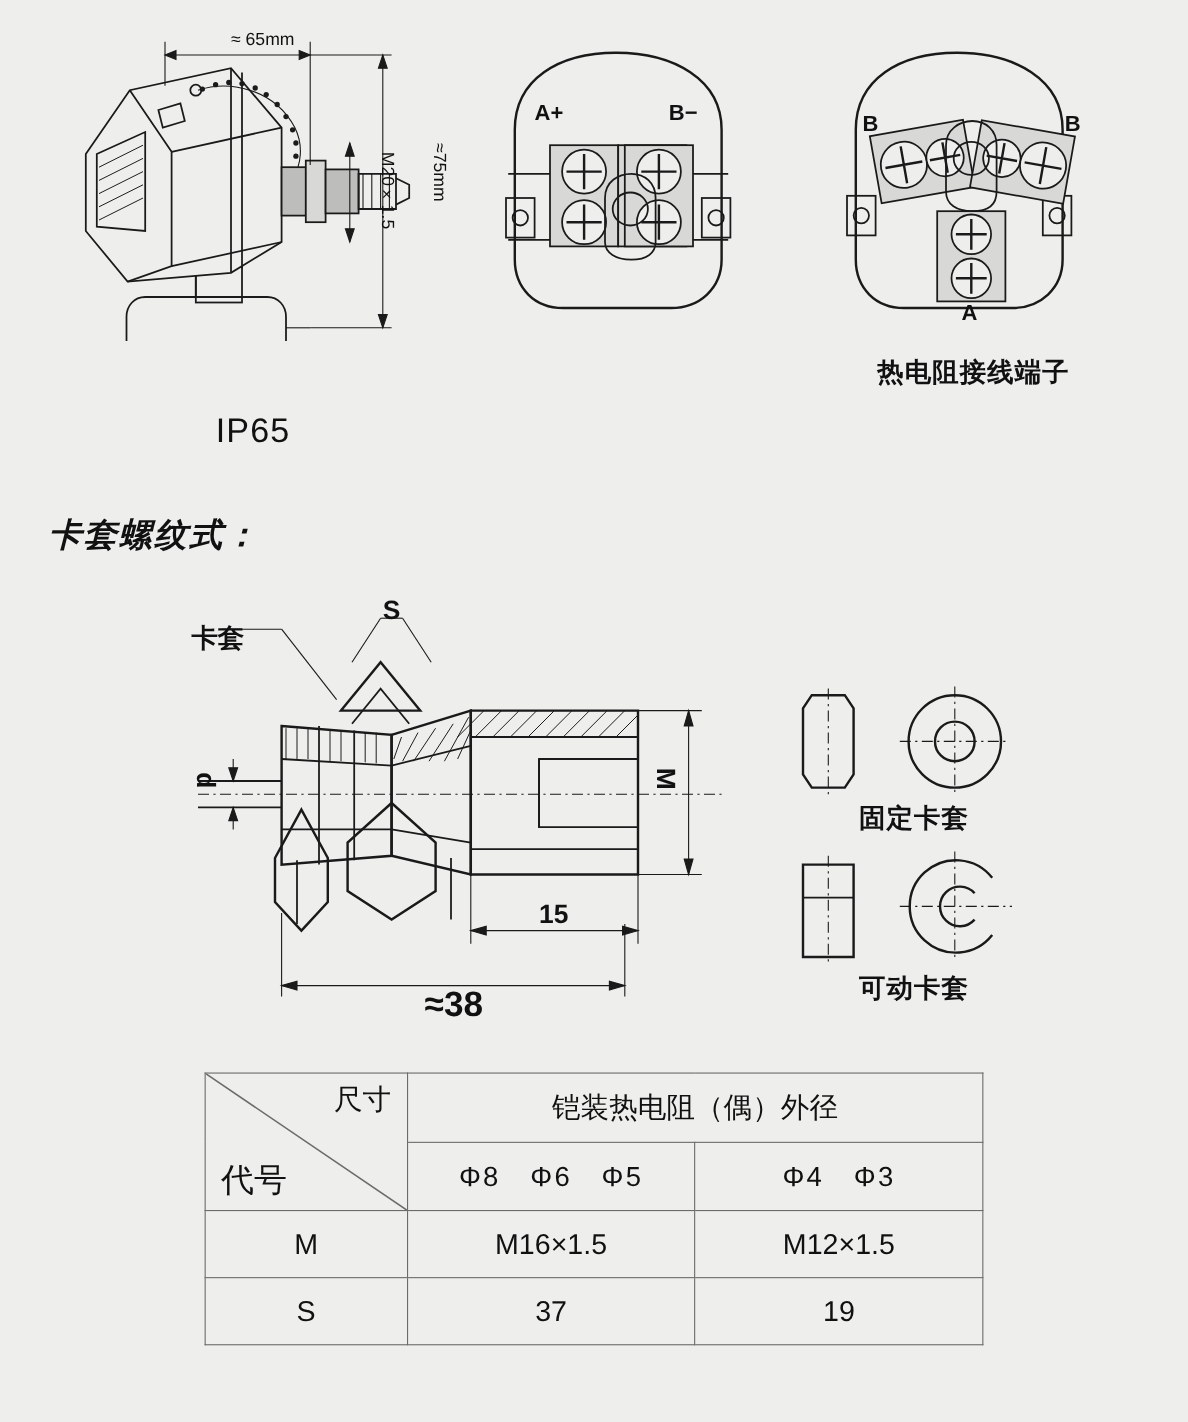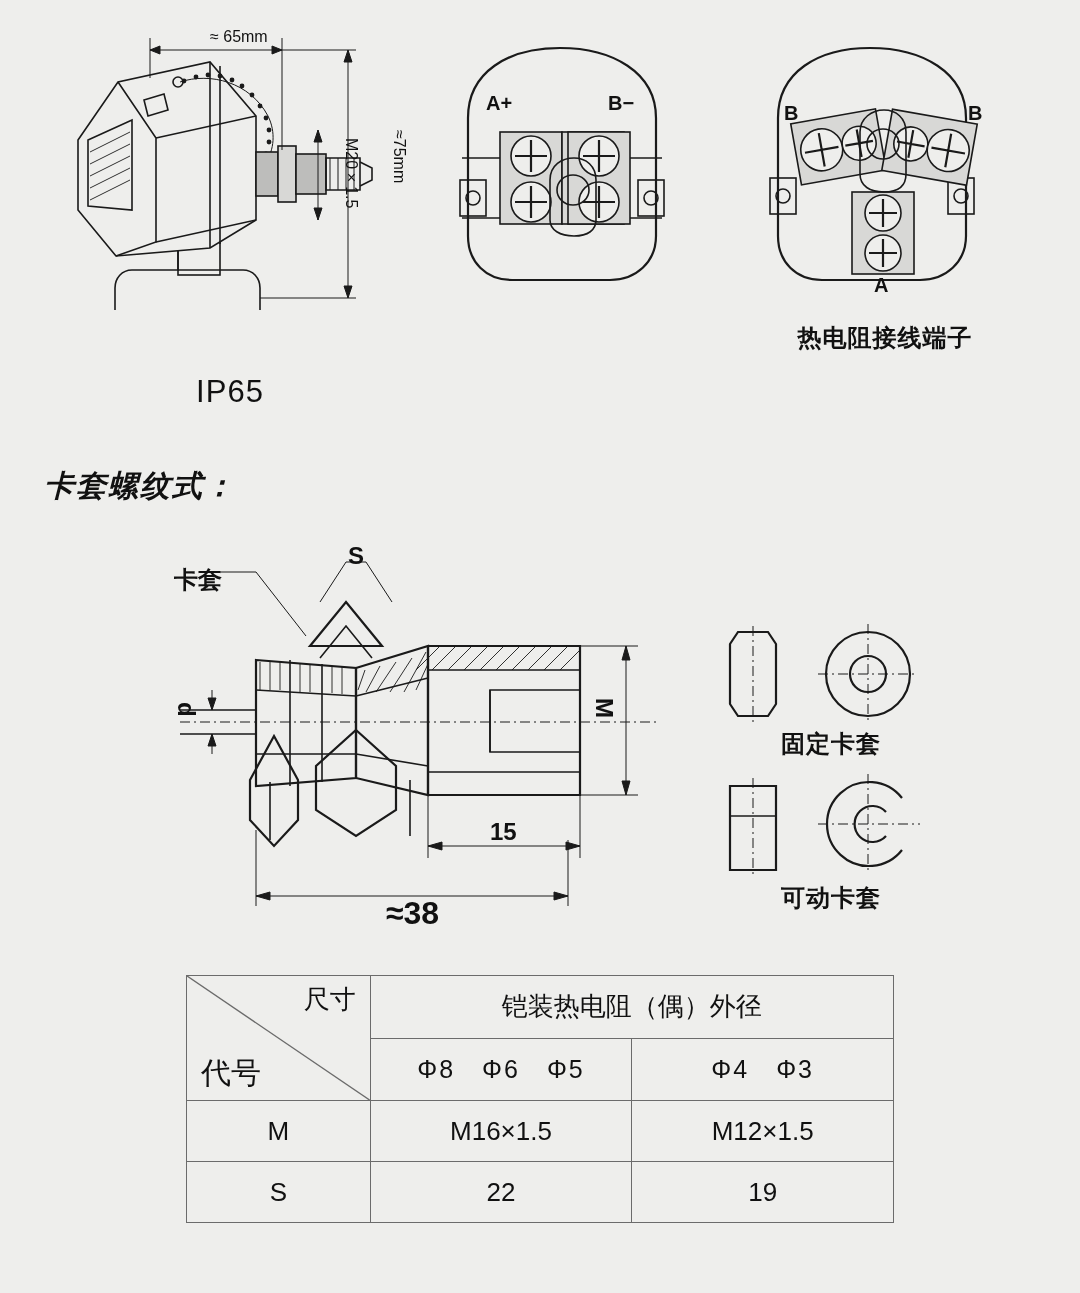--- a/index.html
+++ b/index.html
@@ -397,19 +397,19 @@
         <td class="sub-hdr" style="width:262px;">Φ8　Φ6　Φ5</td>
         <td class="sub-hdr" style="width:262px;">Φ4　Φ3</td>
       </tr>
       <tr>
         <td>M</td>
         <td>M16×1.5</td>
         <td>M12×1.5</td>
       </tr>
       <tr>
         <td>S</td>
-        <td>22</td>
+        <td>37</td>
         <td>19</td>
       </tr>
     </tbody>
   </table>
 
 </div>
 
 </body></html>

